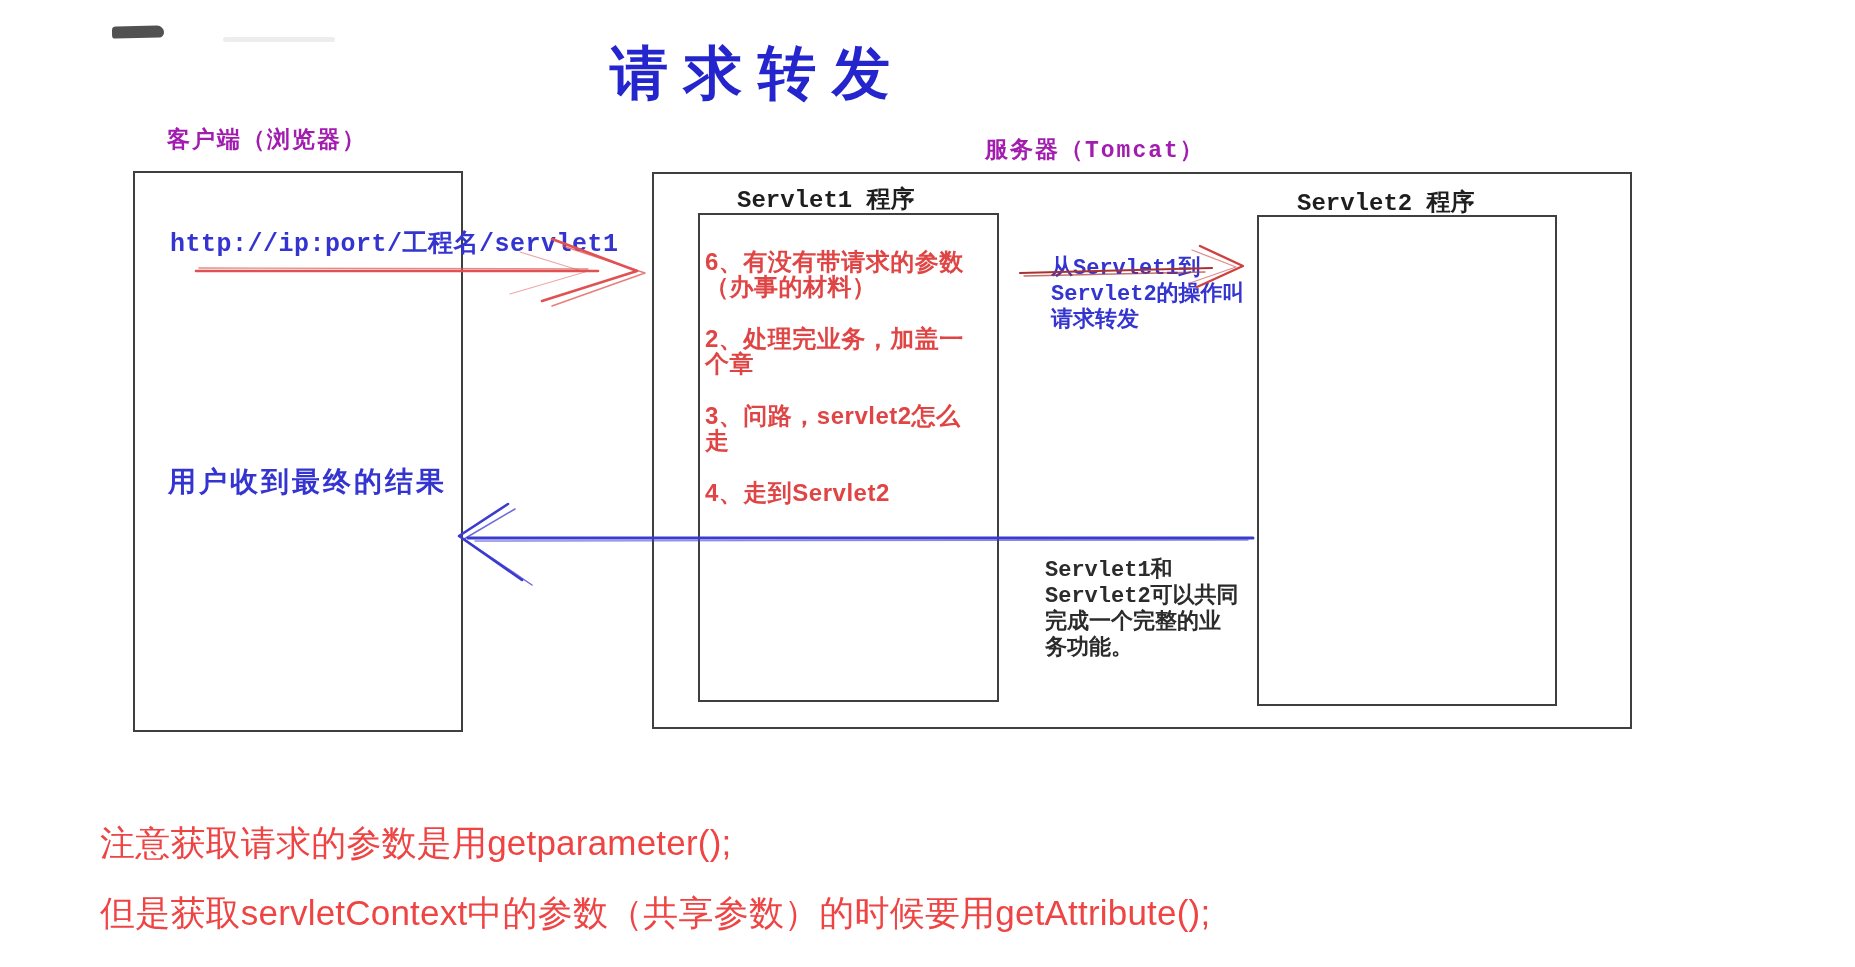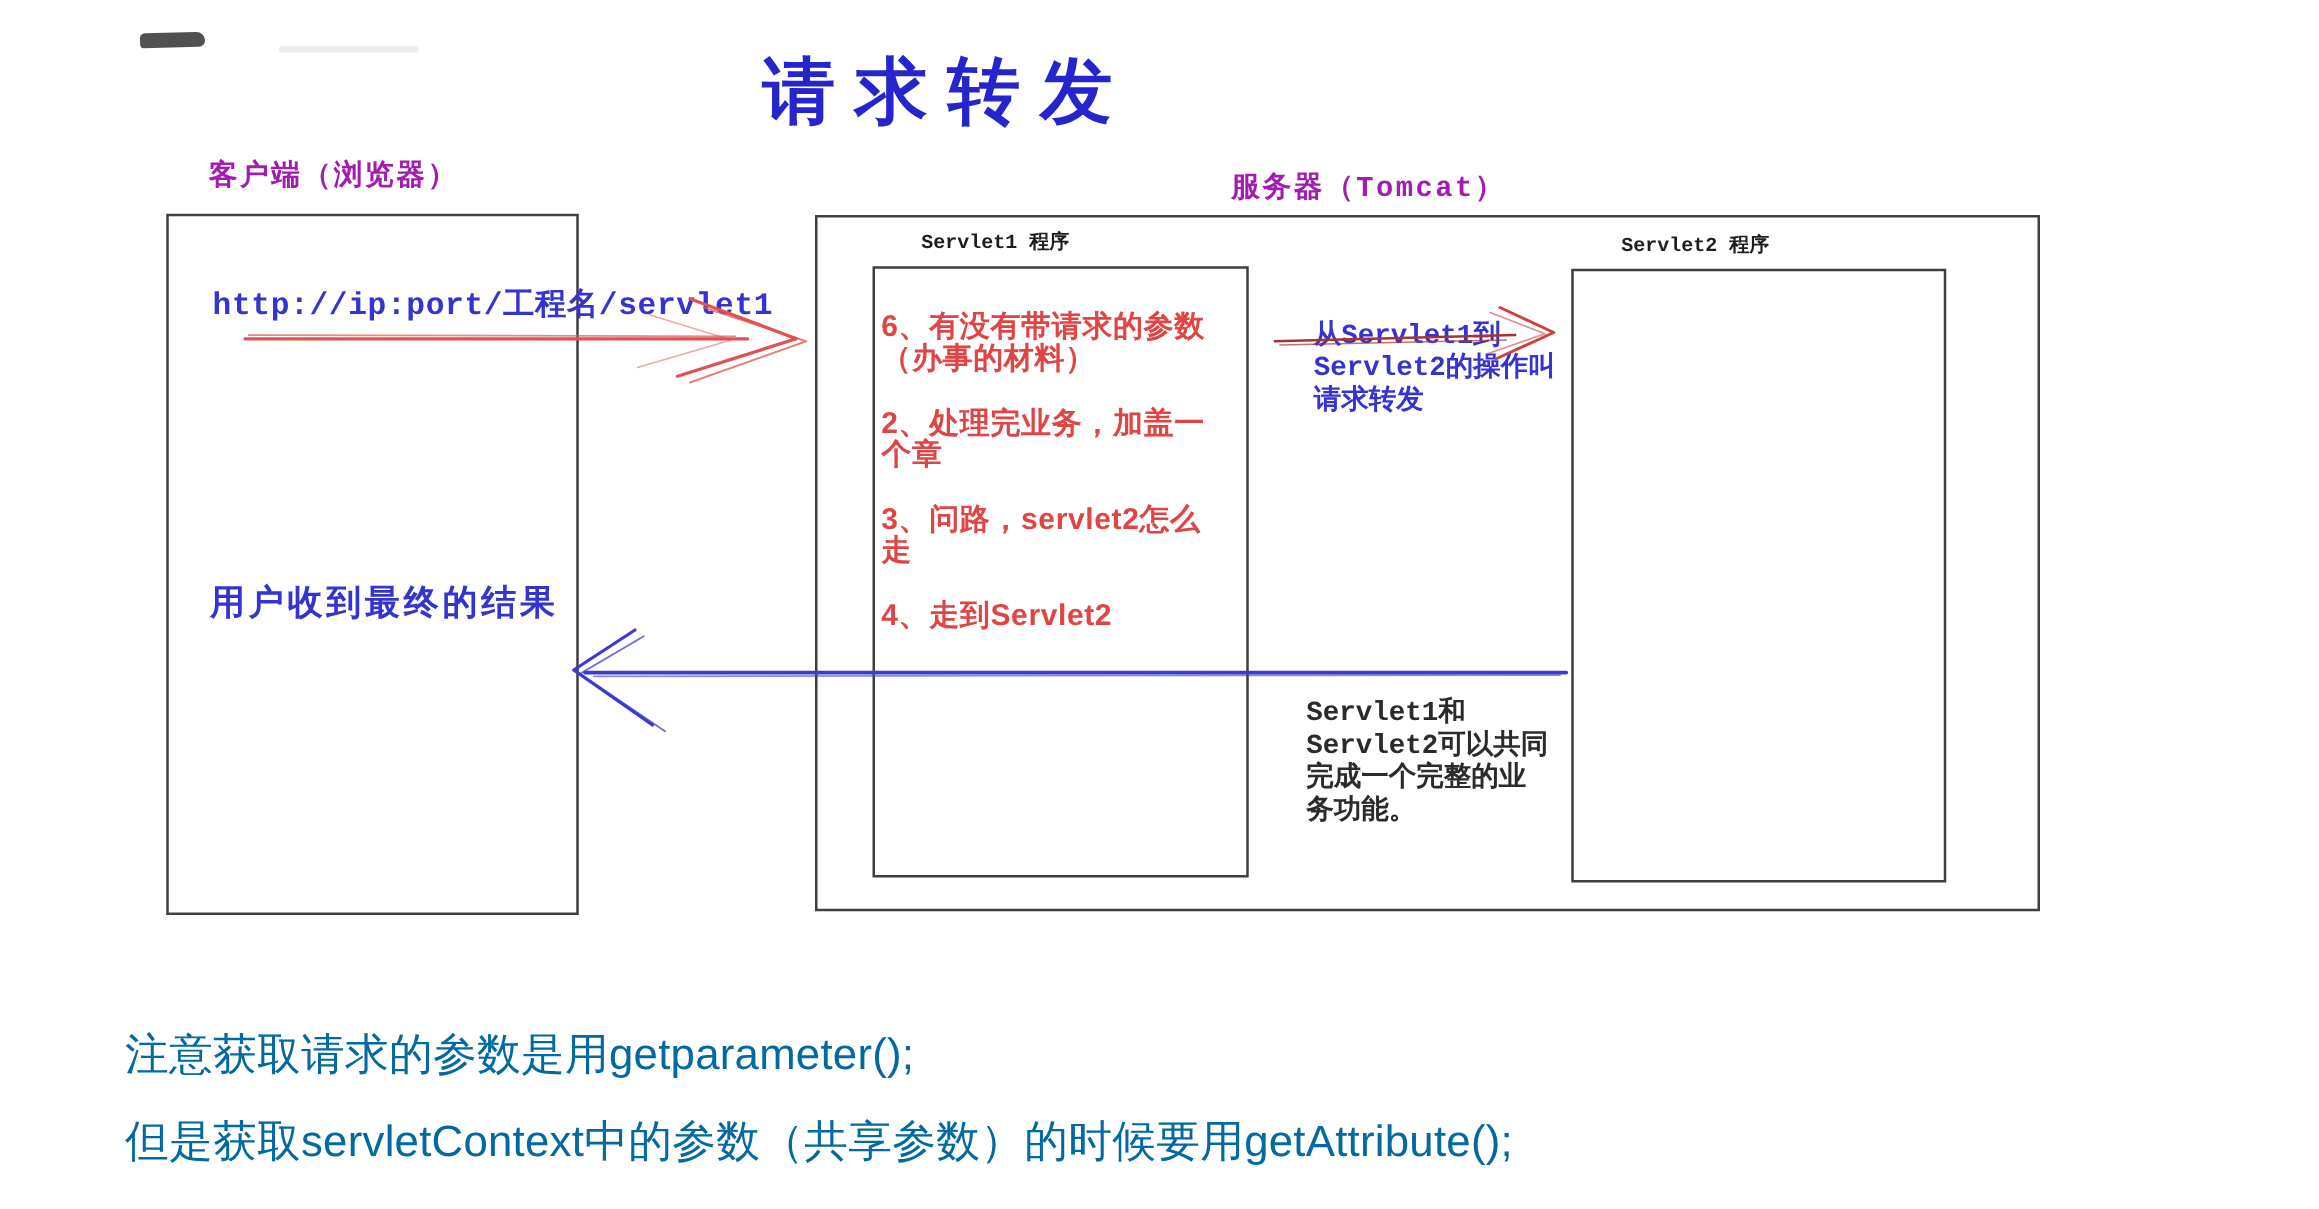--- a/index.html
+++ b/index.html
@@ -22,21 +22,21 @@
   
   .sec-label{font-size:23px;color:#a21caf;letter-spacing:2px;font-weight:600;}
   .client-label{left:167px;top:124px;}
   .server-label{left:985px;top:118px;font-family:"Liberation Mono",monospace;margin-top:16px;}
   
   .box{border:2px solid #3f3f3f;background:transparent;}
   .client-box{left:133px;top:171px;width:326px;height:557px;}
   .server-box{left:652px;top:172px;width:976px;height:553px;}
   .servlet1-box{left:698px;top:213px;width:297px;height:485px;border-width:2px;}
   .servlet2-box{left:1257px;top:215px;width:296px;height:487px;border-width:2px;}
-  .servlet-label{font-family:"Liberation Mono",monospace;font-size:16px;font-weight:600;color:#1e1e1e;}
+  .servlet-label{font-family:"Liberation Mono",monospace;font-size:24px;font-weight:600;color:#1e1e1e;}
   .servlet1-label{left:737px;top:183px;}
   .servlet2-label{left:1297px;top:186px;}
   
   .url-text{
     left:170px;top:226px;font-family:"Liberation Mono",monospace;
     font-size:25px;font-weight:bold;color:#3434d0;letter-spacing:.5px;white-space:nowrap;
   }
   .result-text{left:168px;top:463px;font-size:28px;font-weight:600;color:#3434d0;letter-spacing:3px;}
   .forward-note{
     left:1051px;top:220px;font-family:"Liberation Mono",monospace;
@@ -50,21 +50,21 @@
   }
   .servlet1-items{left:705px;top:249px;}
   .servlet2-items{left:1264px;top:231px;}
   .servlet2-items .item{margin-bottom:29px;}
   
   .coop-note{
     left:1025px;top:558px;font-family:"Liberation Mono",monospace;
     font-size:22px;line-height:26px;color:#2b2b2b;font-weight:600;width:230px;margin-left:20px;
   }
   
-  .footer-note{font-size:35px;color:#0369a1;letter-spacing:.2px;white-space:nowrap;}
+  .footer-note{font-size:35px;color:#ef4444;letter-spacing:.2px;white-space:nowrap;}
   .footer-note-1{left:100px;top:820px;}
   .footer-note-2{left:100px;top:890px;}
   
   .overlay{left:0;top:0;width:1855px;height:967px;pointer-events:none;}
 </style>
 </head>
 <body>
 
 <div id="canvas">
 

